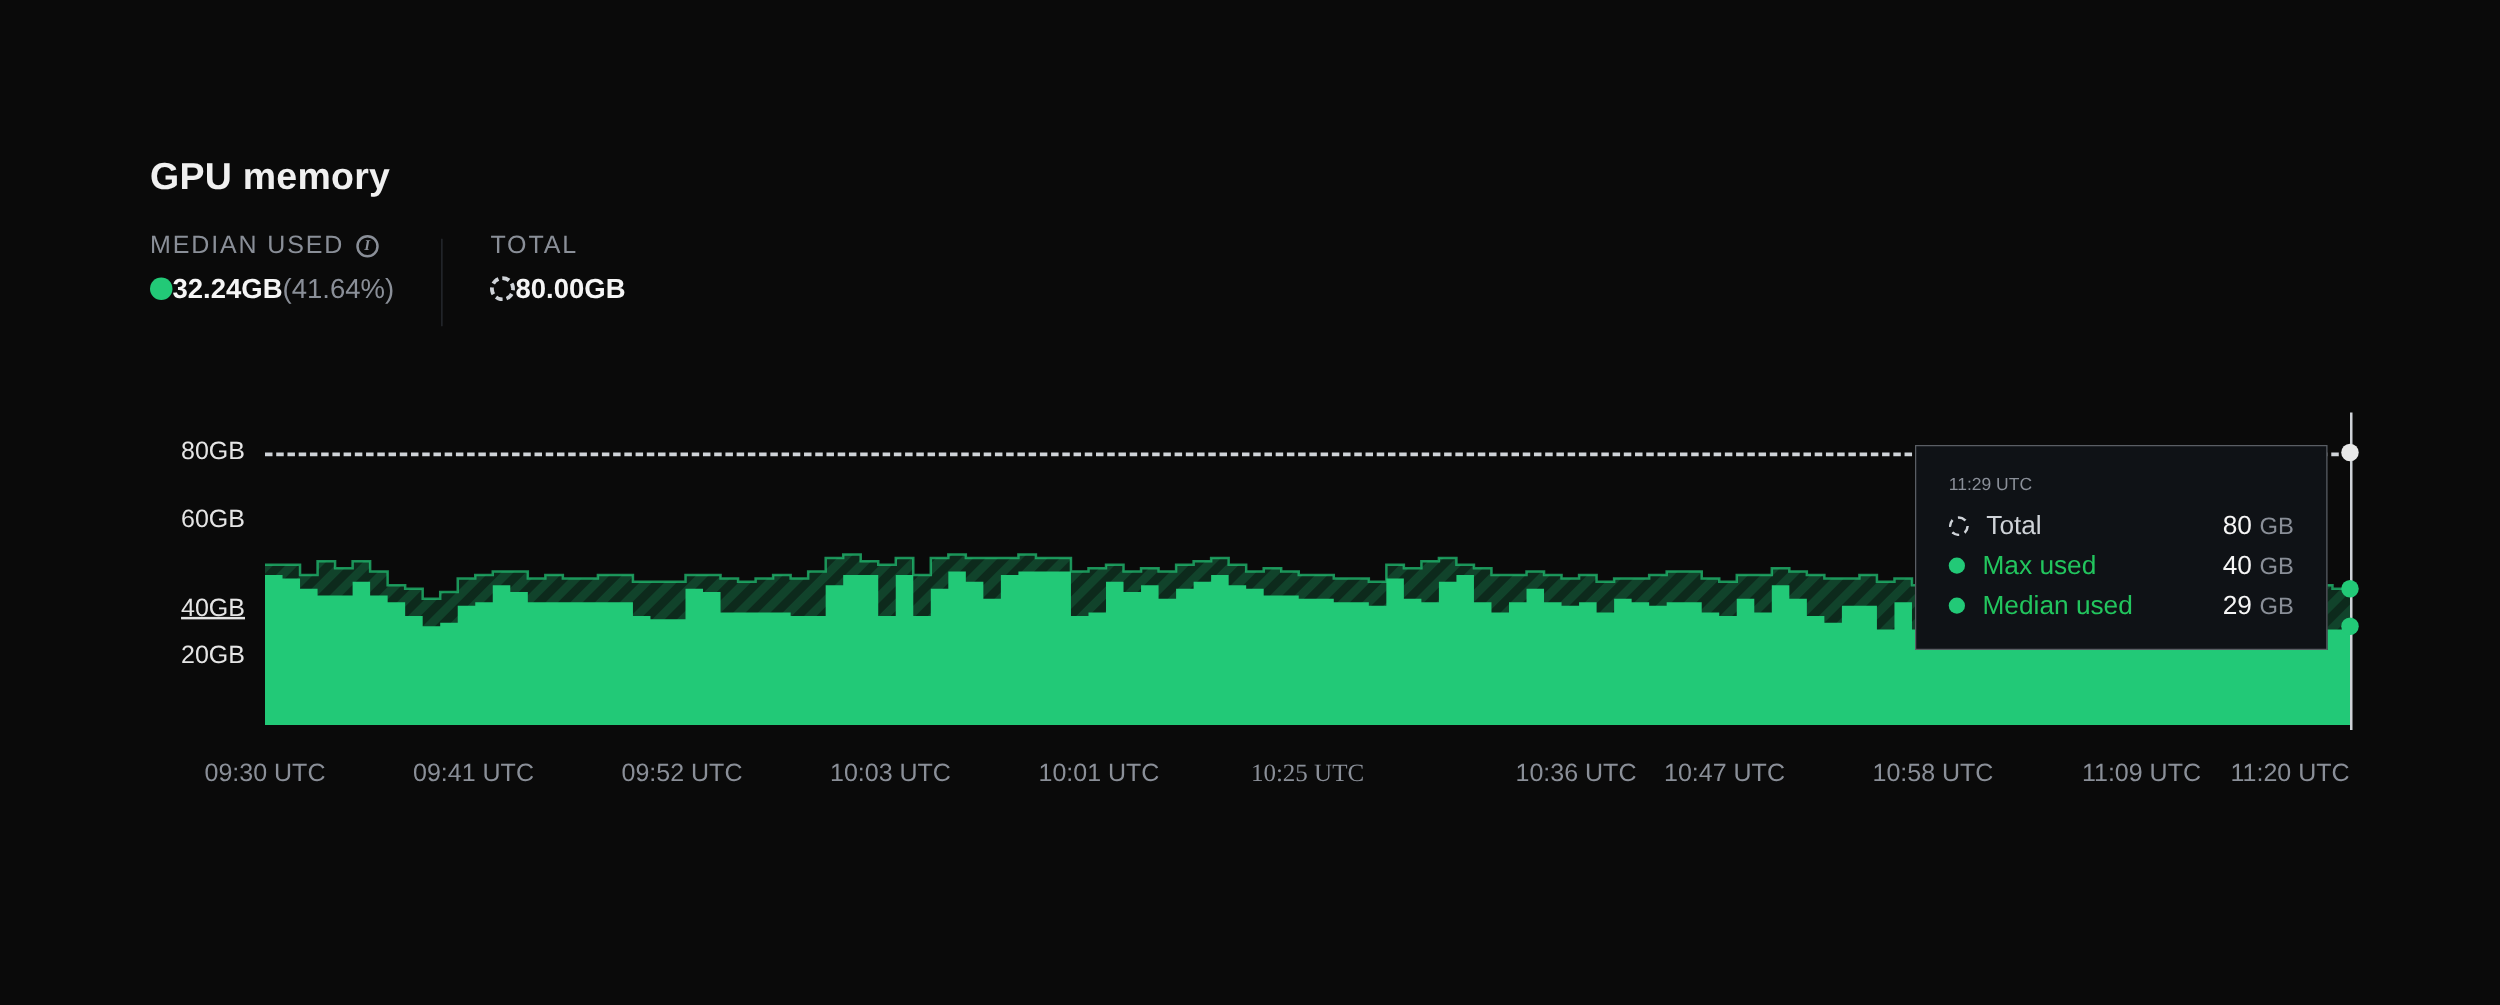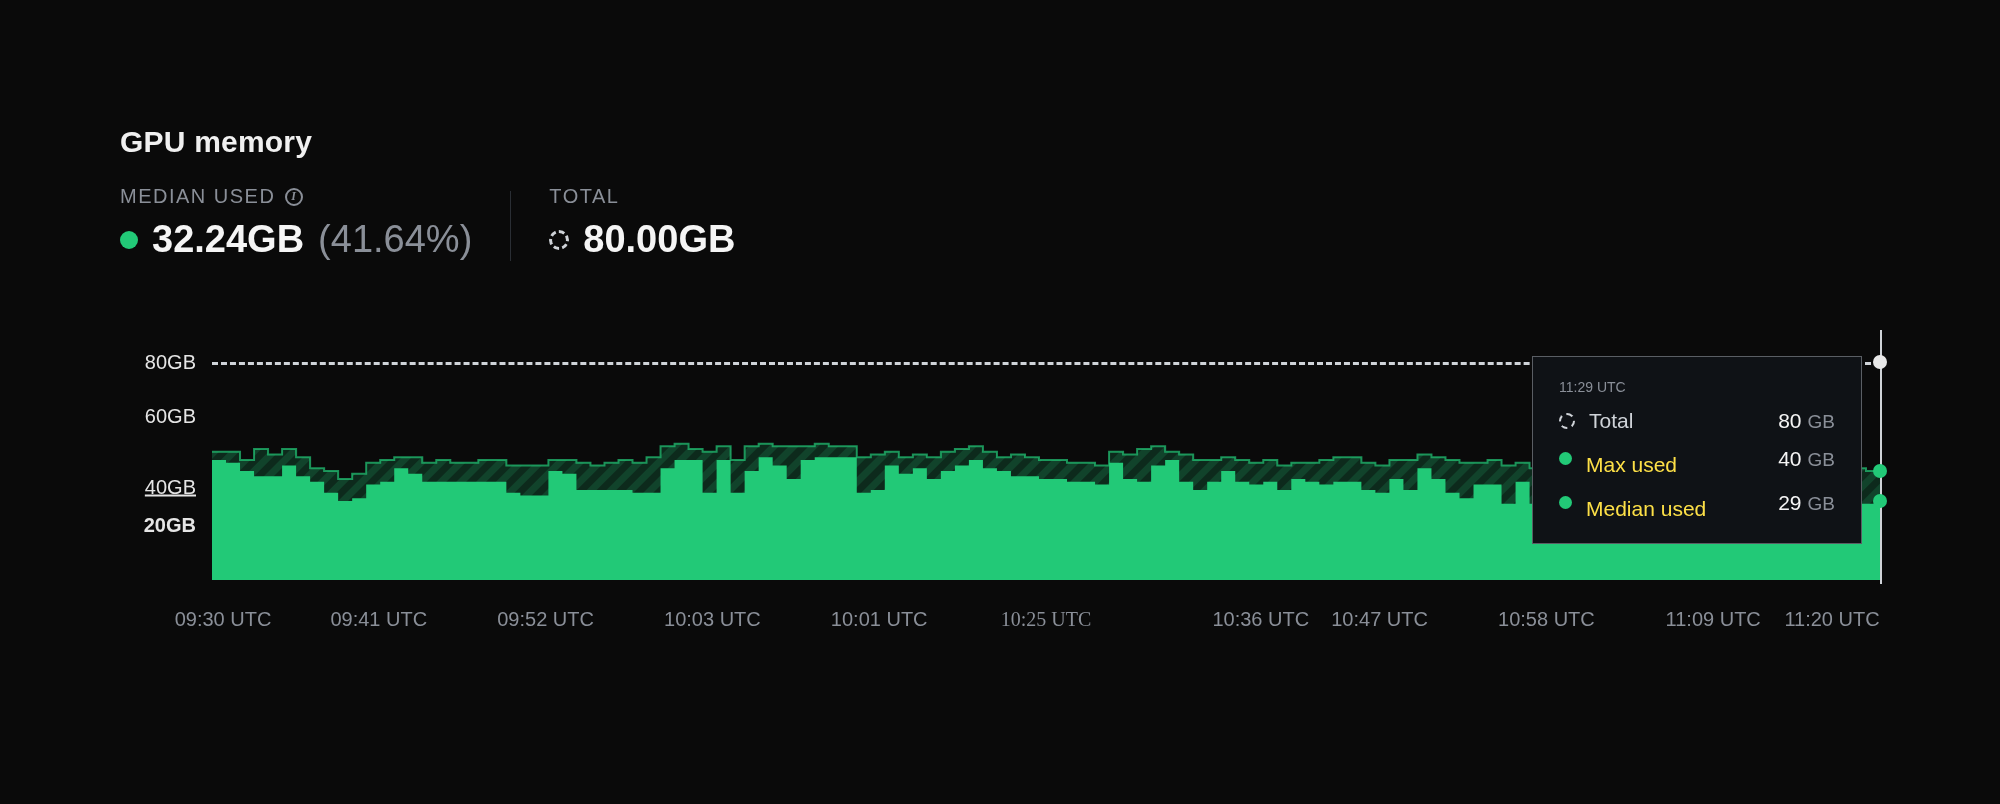--- a/index.html
+++ b/index.html
@@ -2,21 +2,21 @@
 <html><head>
 <meta charset="utf-8">
 <style>
   * { box-sizing: border-box; margin: 0; padding: 0; }
   html, body { width: 2000px; height: 804px; background: #0a0a0a; font-family: -apple-system, BlinkMacSystemFont, "Segoe UI", Helvetica, Arial, sans-serif; color: #e8e8e8; }
   .wrap { position: absolute; left: 120px; top: 125px; right: 120px; }
   .title { font-size: 30px; font-weight: 600; color: #f0f0f0; margin-bottom: 26px; letter-spacing: .2px; }
   .stats { display: flex; align-items: flex-start; gap: 38px; }
   .stat { display: flex; flex-direction: column; gap: 10px; }
   .stat-label { font-size: 20px; letter-spacing: 1.5px; color: #8a8f98; font-weight: 500; display: flex; align-items: center; gap: 10px; text-transform: uppercase; }
-  .stat-value-row { display: flex; align-items: center; gap: 14px; font-size: 38px; }
+  .stat-value-row { display: flex; align-items: center; font-size: 22px; }
   .dot { width: 18px; height: 18px; border-radius: 50%; display: inline-block; }
   .dot-green { background: #22c977; }
   .val-main { font-weight: 700; color: #f5f5f5; }
   .val-sub { color: #8a8f98; font-weight: 500; }
   .sep { width: 1px; height: 70px; background: #2a2e34; margin-top: 6px; }
   .info-icon { width: 18px; height: 18px; border: 2px solid #8a8f98; border-radius: 50%; display: inline-flex; align-items: center; justify-content: center; font-size: 12px; color: #8a8f98; font-weight: 600; font-style: italic; font-family: Georgia, serif; }
   .info-icon::before { content: "i"; }
   .dashed-circle { width: 20px; height: 20px; border: 3px dashed #cfd3d8; border-radius: 50%; display: inline-block; }
   .chart-area { position: absolute; left: 120px; top: 340px; width: 1760px; height: 296px; }
   .plot { position: absolute; left: 92px; top: 0; right: 0; bottom: 56px; }
@@ -24,21 +24,21 @@
   .ytick { position: absolute; right: 12px; transform: translateY(-50%); font-size: 20px; color: #e5e5e5; text-align: right; }
   .xaxis { position: absolute; left: 92px; right: 0; bottom: 0; height: 40px; }
   .xtick { position: absolute; top: 12px; transform: translateX(-50%); font-size: 20px; color: #8a8f98; white-space: nowrap; }
   .limit-line { position: absolute; left: 0; right: 0; border-top: 3px dashed #cfd3d8; }
   .svgplot { position: absolute; inset: 0; }
   .tooltip { position: absolute; background: #0f1216; border: 1px solid #5a5e64; padding: 22px 26px; font-size: 22px; min-width: 330px; }
   .tt-time { color: #8a8f98; margin-bottom: 14px; font-size: 14px; }
   .tt-row { display: flex; align-items: center; justify-content: space-between; gap: 30px; margin-top: 8px; }
   .tt-left { display: flex; align-items: center; gap: 14px; }
   .tt-label { color: #cfd3d8; font-size: 21px; }
-  .tt-label.green { color: #fde047; margin-top: 12px; }
+  .tt-label.green { color: #22c55e; }
   .tt-val { display: flex; align-items: baseline; gap: 6px; }
   .tt-num { color: #f5f5f5; font-weight: 400; font-size: 21px; }
   .tt-unit { color: #8a8f98; font-size: 19px; }
   .cursor-line { position: absolute; width: 2px; background: #cfd3d8; top: -10px; bottom: -4px; }
   .cursor-dot { position: absolute; width: 14px; height: 14px; border-radius: 50%; transform: translate(-50%, -50%); }
   .cursor-dot.white { background: #e8e8e8; }
   .cursor-dot.green { background: #22c977; }
   .dashed-circle-sm { width: 16px; height: 16px; border: 2.5px dashed #cfd3d8; border-radius: 50%; display: inline-block; }
   .dot-sm { width: 13px; height: 13px; border-radius: 50%; display: inline-block; }
 </style>
@@ -68,21 +68,21 @@
       <div class="stat-value-row">
         <span class="dashed-circle"></span>
         <span class="val-main">80.00GB</span>
       </div>
     </div>
   </div>
 </div>
 
 <div class="chart-area">
   <div class="yaxis">
-      <div class="ytick" style="top: 185.455px; font-weight: bold;">20GB</div>
+      <div class="ytick" style="top: 185.455px;">20GB</div>
       <div class="ytick" style="top: 147px; text-decoration: underline;">40GB</div>
       <div class="ytick" style="top: 76.3636px;">60GB</div>
       <div class="ytick" style="top: 21.8182px;">80GB</div>
     </div>
   <div class="plot">
     <svg class="svgplot" preserveAspectRatio="none" viewBox="0 0 1668 240">
         <defs>
 <pattern id="stripe" patternUnits="userSpaceOnUse" width="14" height="14" patternTransform="rotate(45)">
   <rect width="14" height="14" fill="#22c977" opacity="0.30"></rect>
   <rect x="0" y="0" width="7" height="14" fill="#0d2a1c"></rect>
@@ -126,21 +126,21 @@
           <span class="tt-label green">Median used</span>
         </div>
         <div class="tt-val">
           <span class="tt-num">29</span>
           <span class="tt-unit">GB</span>
         </div>
       </div>
     </div>
   </div>
   <div class="xaxis">
-      <div class="xtick" style="left: 11px;">09:30 UTC</div>
+      <div class="xtick" style="left: 0px;">09:30 UTC</div>
       <div class="xtick" style="left: 166.8px;">09:41 UTC</div>
       <div class="xtick" style="left: 333.6px;">09:52 UTC</div>
       <div class="xtick" style="left: 500.4px;">10:03 UTC</div>
       <div class="xtick" style="left: 667.2px;">10:01 UTC</div>
       <div class="xtick" style="left: 834px; font-family: Liberation Serif, serif;">10:25 UTC</div>
       <div class="xtick" style="left: 1000.8px; margin-left: 48px;">10:36 UTC</div>
       <div class="xtick" style="left: 1167.6px;">10:47 UTC</div>
       <div class="xtick" style="left: 1334.4px;">10:58 UTC</div>
       <div class="xtick" style="left: 1501.2px;">11:09 UTC</div>
       <div class="xtick" style="left: 1620px;">11:20 UTC</div>

